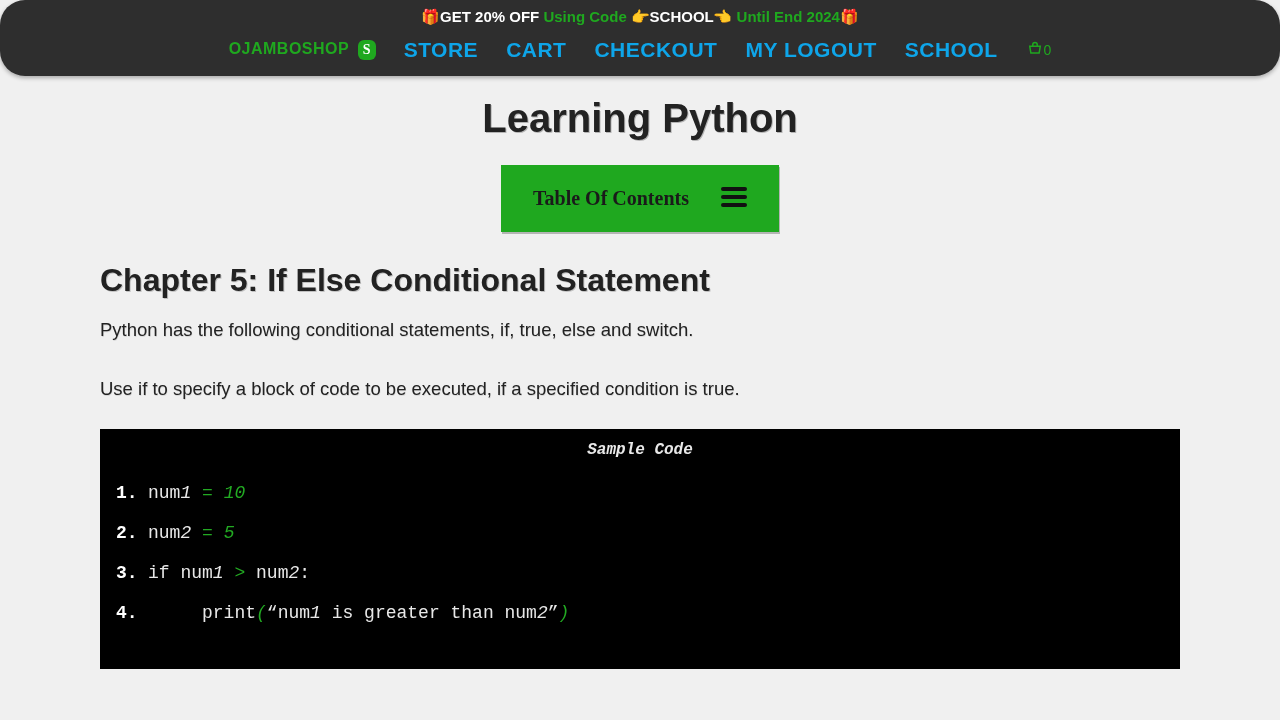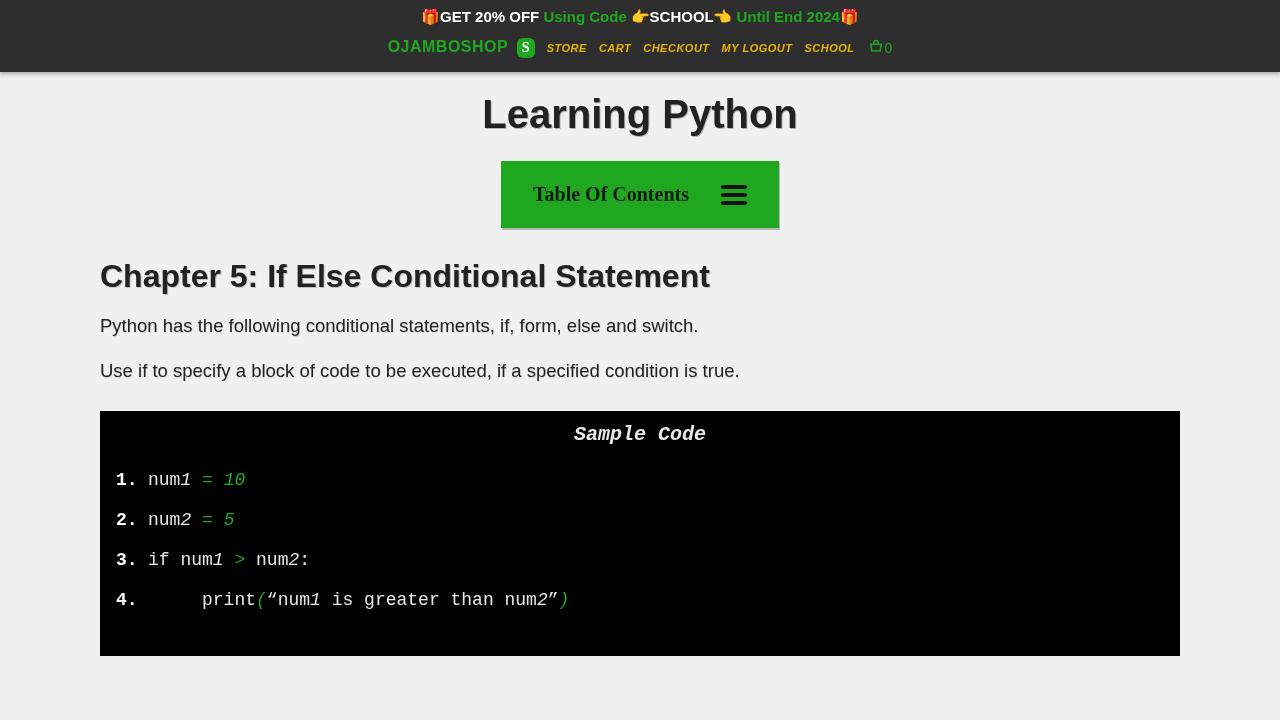--- a/index.html
+++ b/index.html
@@ -6,44 +6,44 @@
   html, body { width: 1280px; height: 720px; overflow: hidden; }
   body {
     background: #f0f0f0;
     font-family: Arial, Helvetica, sans-serif;
     color: #222;
   }
   .topbar {
     background: #2e2e2e;
     width: 100%;
     box-shadow: 0 2px 4px rgba(0,0,0,0.3);
+    border-radius: 25px;
   }
   .promo {
     text-align: center;
     padding: 8px 0 4px 0;
     font-weight: bold;
     font-size: 15px;
   }
   .promo-white { color: #fff; }
   .promo-green { color: #1fa81f; }
   .nav-row {
     display: flex;
     align-items: center;
     justify-content: center;
-    gap: 12px;
+    gap: 28px;
     padding: 8px 0 14px 0;
   }
   .nav-item {
-    color: #eab308;
+    color: #0ea5e9;
     font-weight: 800;
-    font-size: 11px;
+    font-size: 21px;
     letter-spacing: 0.5px;
     text-decoration: none;
     cursor: pointer;
-    font-style: italic;
   }
   .brand-name { color: #1fa81f; font-weight: 800; font-size: 16px; letter-spacing: 0.5px; }
   .logo-badge {
     display: inline-block;
     background: #1fa81f;
     color: #fff;
     border-radius: 6px;
     width: 18px; height: 20px;
     line-height: 20px;
     text-align: center;
@@ -68,21 +68,20 @@
     text-align: center;
     font-size: 40px;
     font-weight: 800;
     text-shadow: 1px 1px 0 rgba(0,0,0,0.25);
   }
   .toc-wrap { display: flex; justify-content: center; margin-top: 24px; }
   .toc-btn {
     background: #1fa81f;
     color: #222;
     display: flex;
-    align-items: center;
     justify-content: center;
     gap: 32px;
     padding: 22px 32px;
     box-shadow: 1px 2px 0 rgba(0,0,0,0.25);
     cursor: pointer;
   }
   .toc-label {
     font-family: Georgia, 'Times New Roman', serif;
     font-weight: bold;
     font-size: 20px;
@@ -117,21 +116,21 @@
     padding: 12px 0 36px 0;
     font-family: "Consolas", "Menlo", "Courier New", monospace;
     font-size: 18px;
   }
   .code-title {
     text-align: center;
     font-style: italic;
     font-weight: bold;
     color: #e8e8e8;
     margin-bottom: 14px;
-    font-size: 20px;
+    font-size: 16px;
   }
   .code-line {
     display: flex;
     align-items: baseline;
     padding: 10px 0 10px 16px;
   }
   .code-ln {
     font-weight: bold;
     color: #fff;
     width: 32px;
@@ -180,22 +179,22 @@
       <span class="hamburger">
         <span></span>
           <span></span>
           <span></span>
       </span>
     </div>
   </div>
 
   <h2 class="chapter-title">Chapter 5: If Else Conditional Statement</h2>
 
-  <p class="body-text" style="margin-top:18px">Python has the following conditional statements, if, form, else and switch.</p>
-  <p class="body-text" style="margin-top:18px">Use if to specify a block of code to be executed, if a specified condition is true.</p>
+  <p class="body-text" style="margin-top:18px">Python has the following conditional statements, if, true, else and switch.</p>
+  <p class="body-text" style="margin-top:32px">Use if to specify a block of code to be executed, if a specified condition is true.</p>
 
 
   <div class="code-block">
     <div class="code-title">Sample Code</div>
 
     <div class="code-line">
       <span class="code-ln">1.</span>
       <span>
         <span class="tok-normal">num</span><span class="tok-digit-italic">1</span><span class="tok-op-green"> = </span><span class="tok-num-green">10</span>
       </span>

